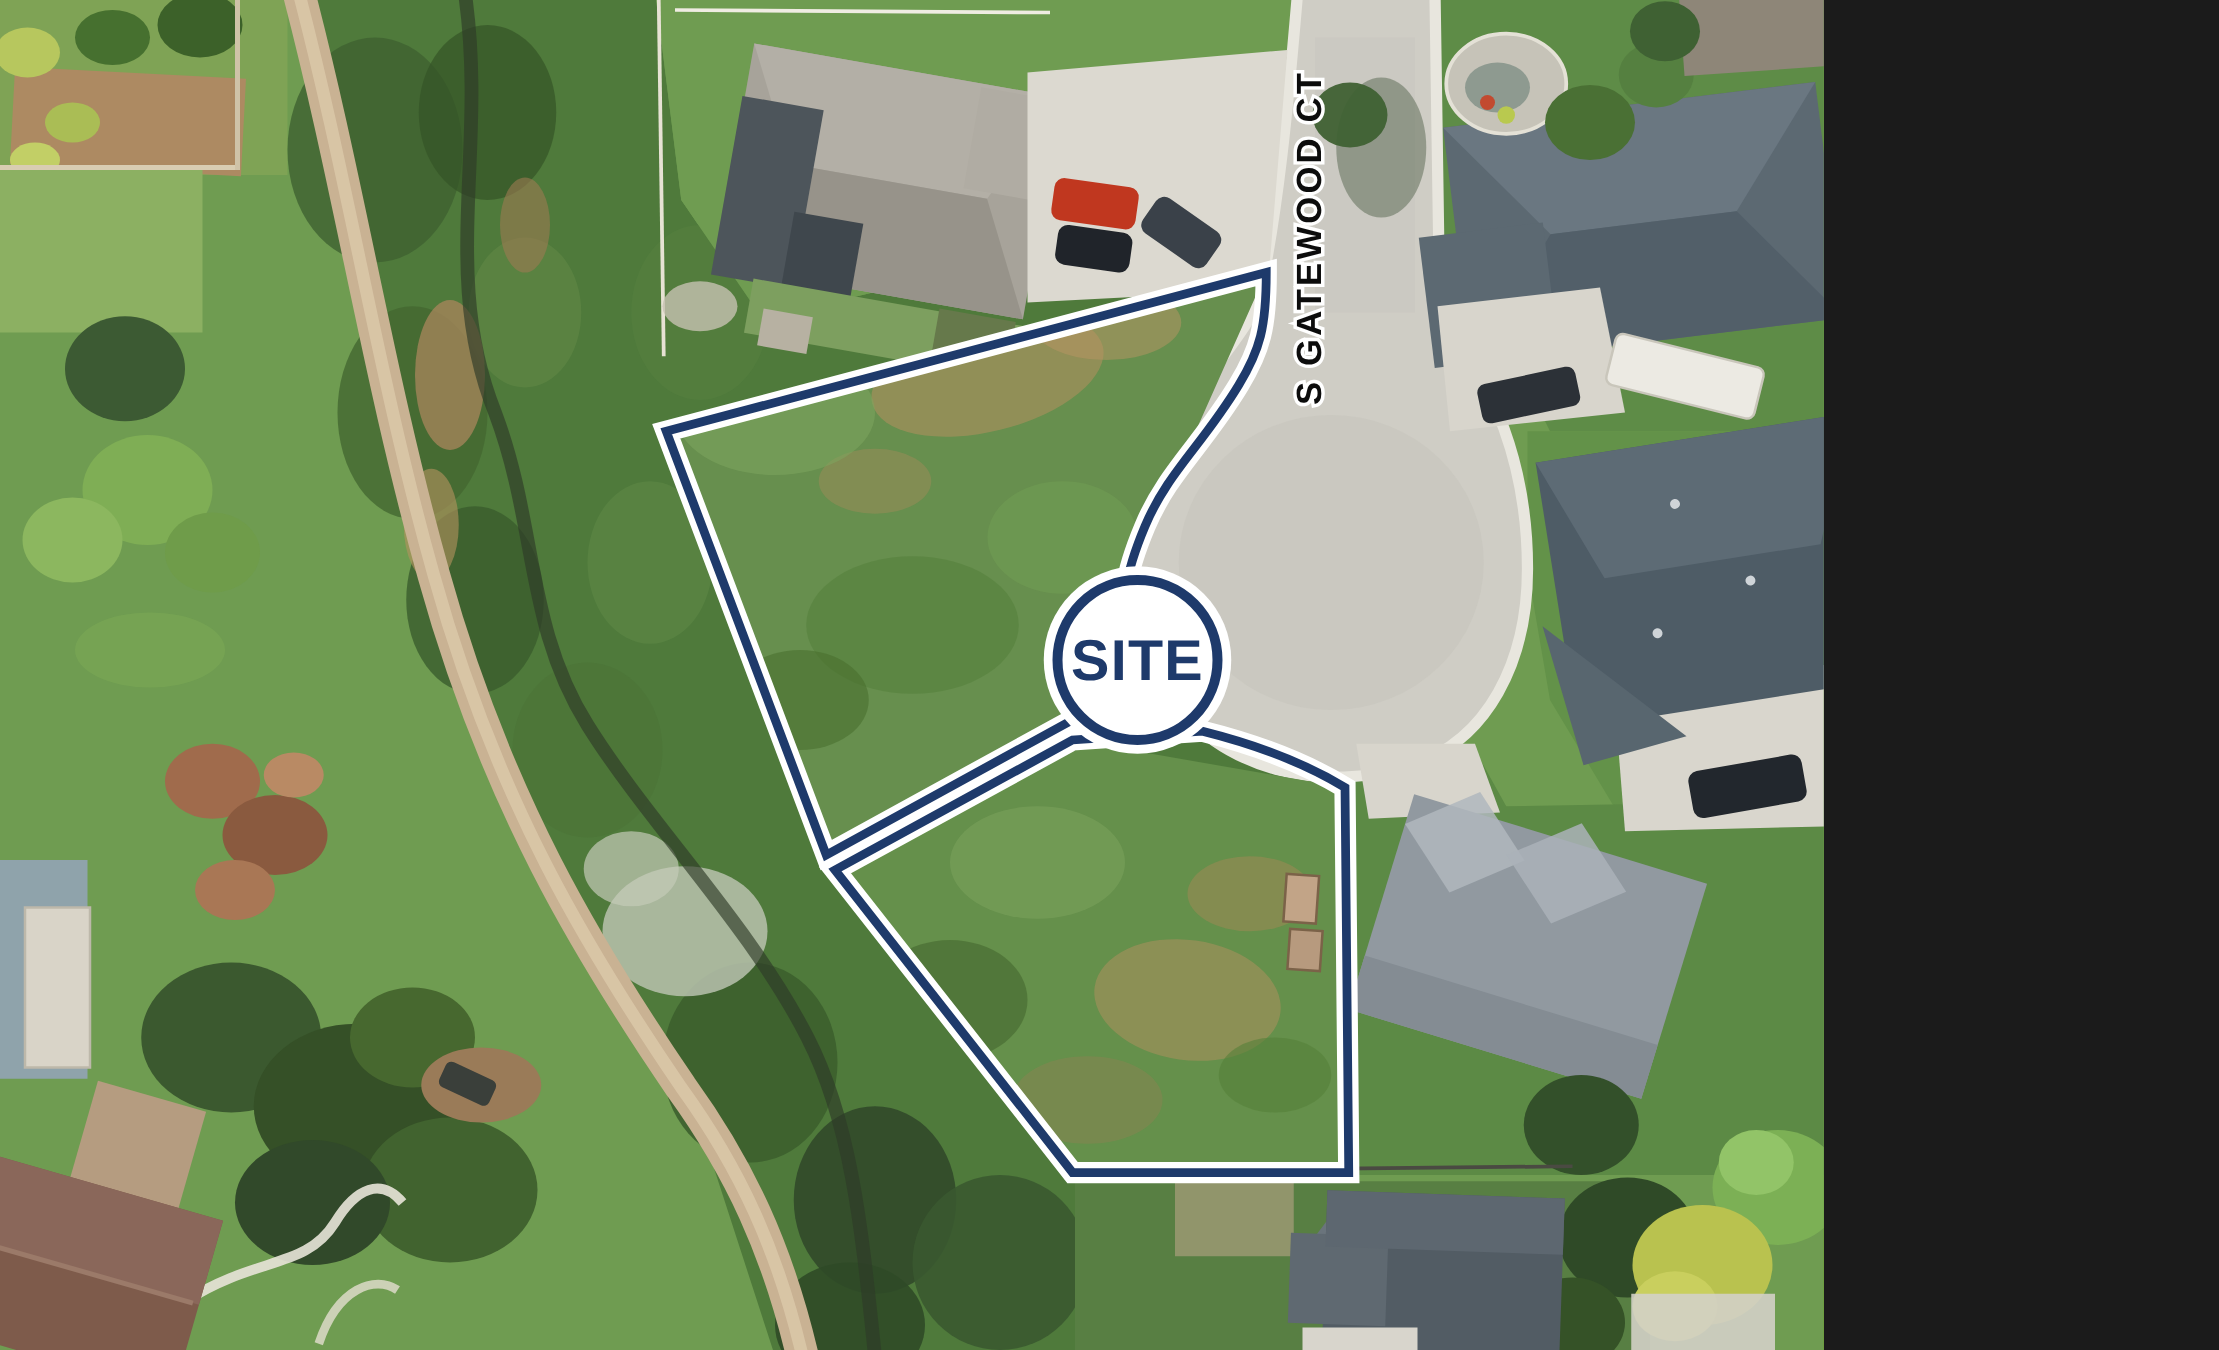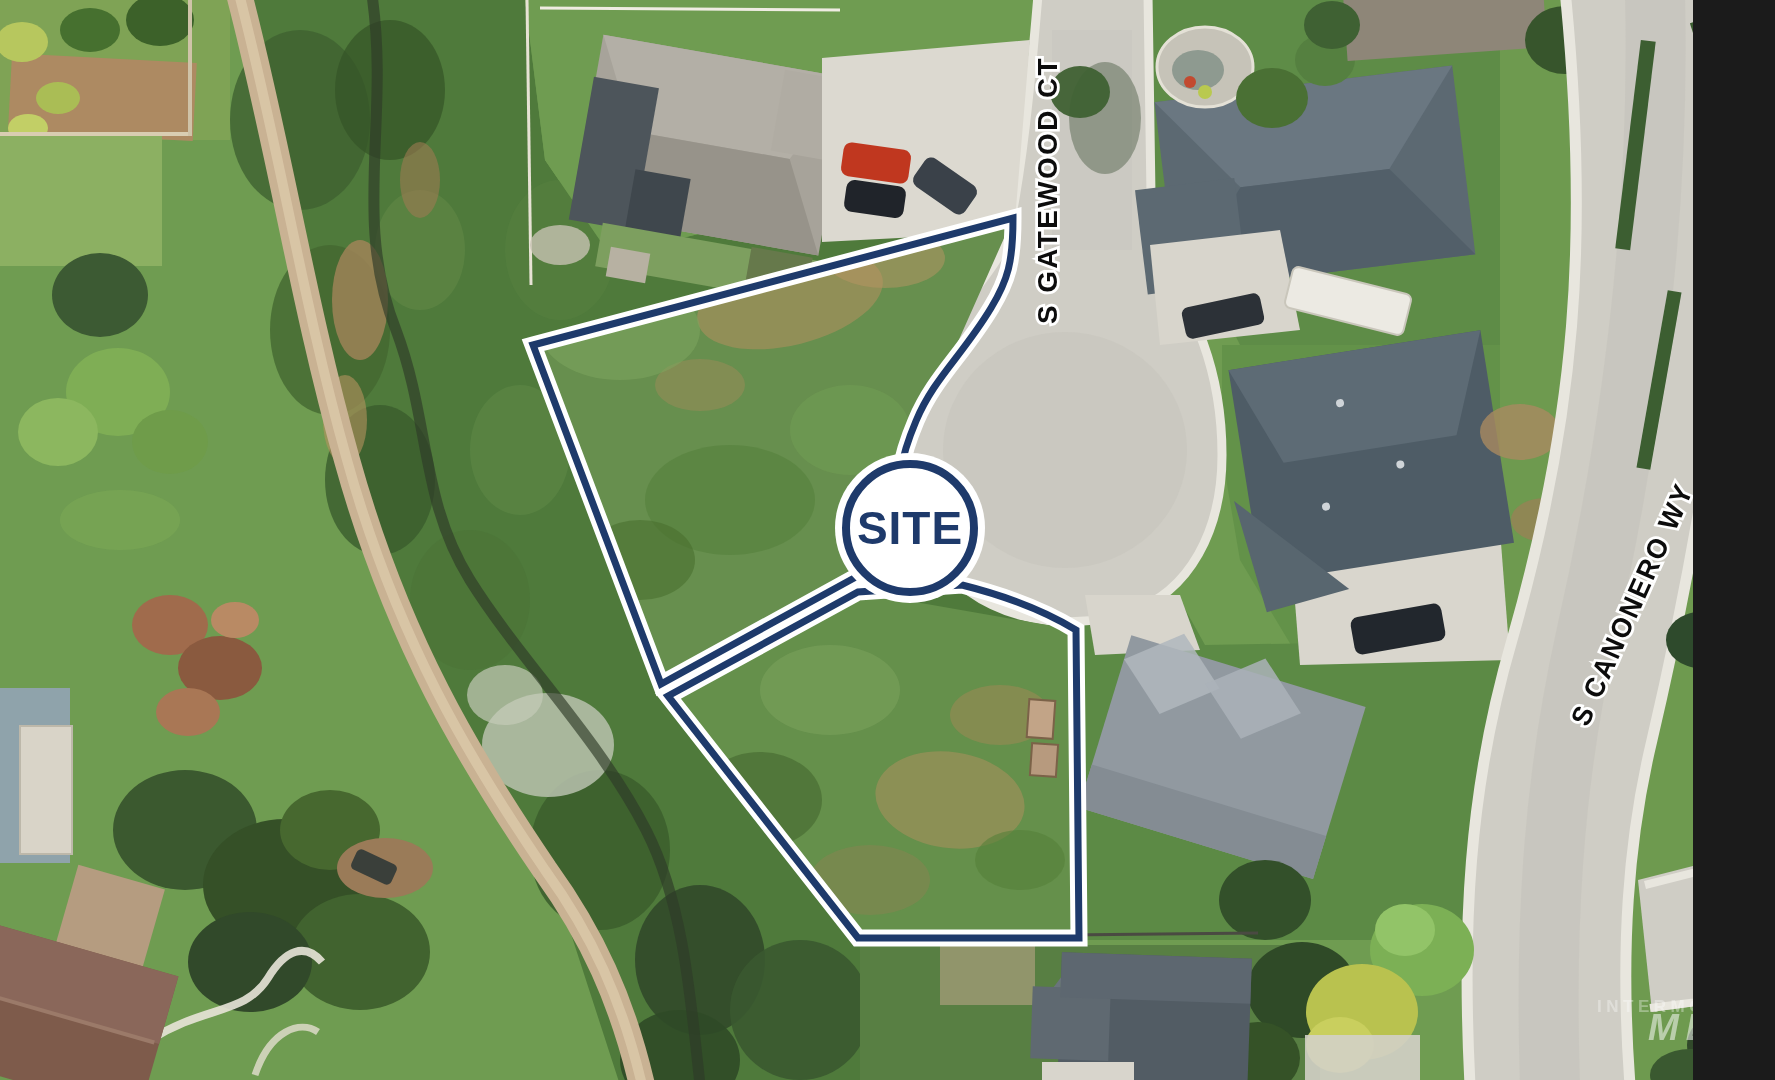--- a/index.html
+++ b/index.html
@@ -1,16 +1,16 @@
 <!DOCTYPE html>
 <html><head>
 <meta charset="utf-8">
 <style>
   html,body{margin:0;padding:0;background:#1b1b1b;}
-  .stage{position:relative;width:1693px;height:1080px;overflow:hidden;background:#84cc16;}
+  .stage{position:relative;width:1459px;height:1080px;overflow:hidden;background:#84cc16;}
   .stage svg{position:absolute;inset:0;display:block;}
   svg text{font-family:"Liberation Sans", sans-serif;}
   .street-label{font-weight:700;font-size:28px;stroke:#ffffff;stroke-width:5.5px;paint-order:stroke;letter-spacing:2.5px;}
   .site-text{font-weight:700;font-size:46px;letter-spacing:1px;}
   .wm1{font-size:17px;font-weight:700;letter-spacing:4.5px;fill:#ffffff;opacity:.34;}
   .wm2{font-size:37px;font-weight:700;font-style:italic;letter-spacing:7px;fill:#ffffff;opacity:.52;}
 </style>
 </head>
 <body>
 

